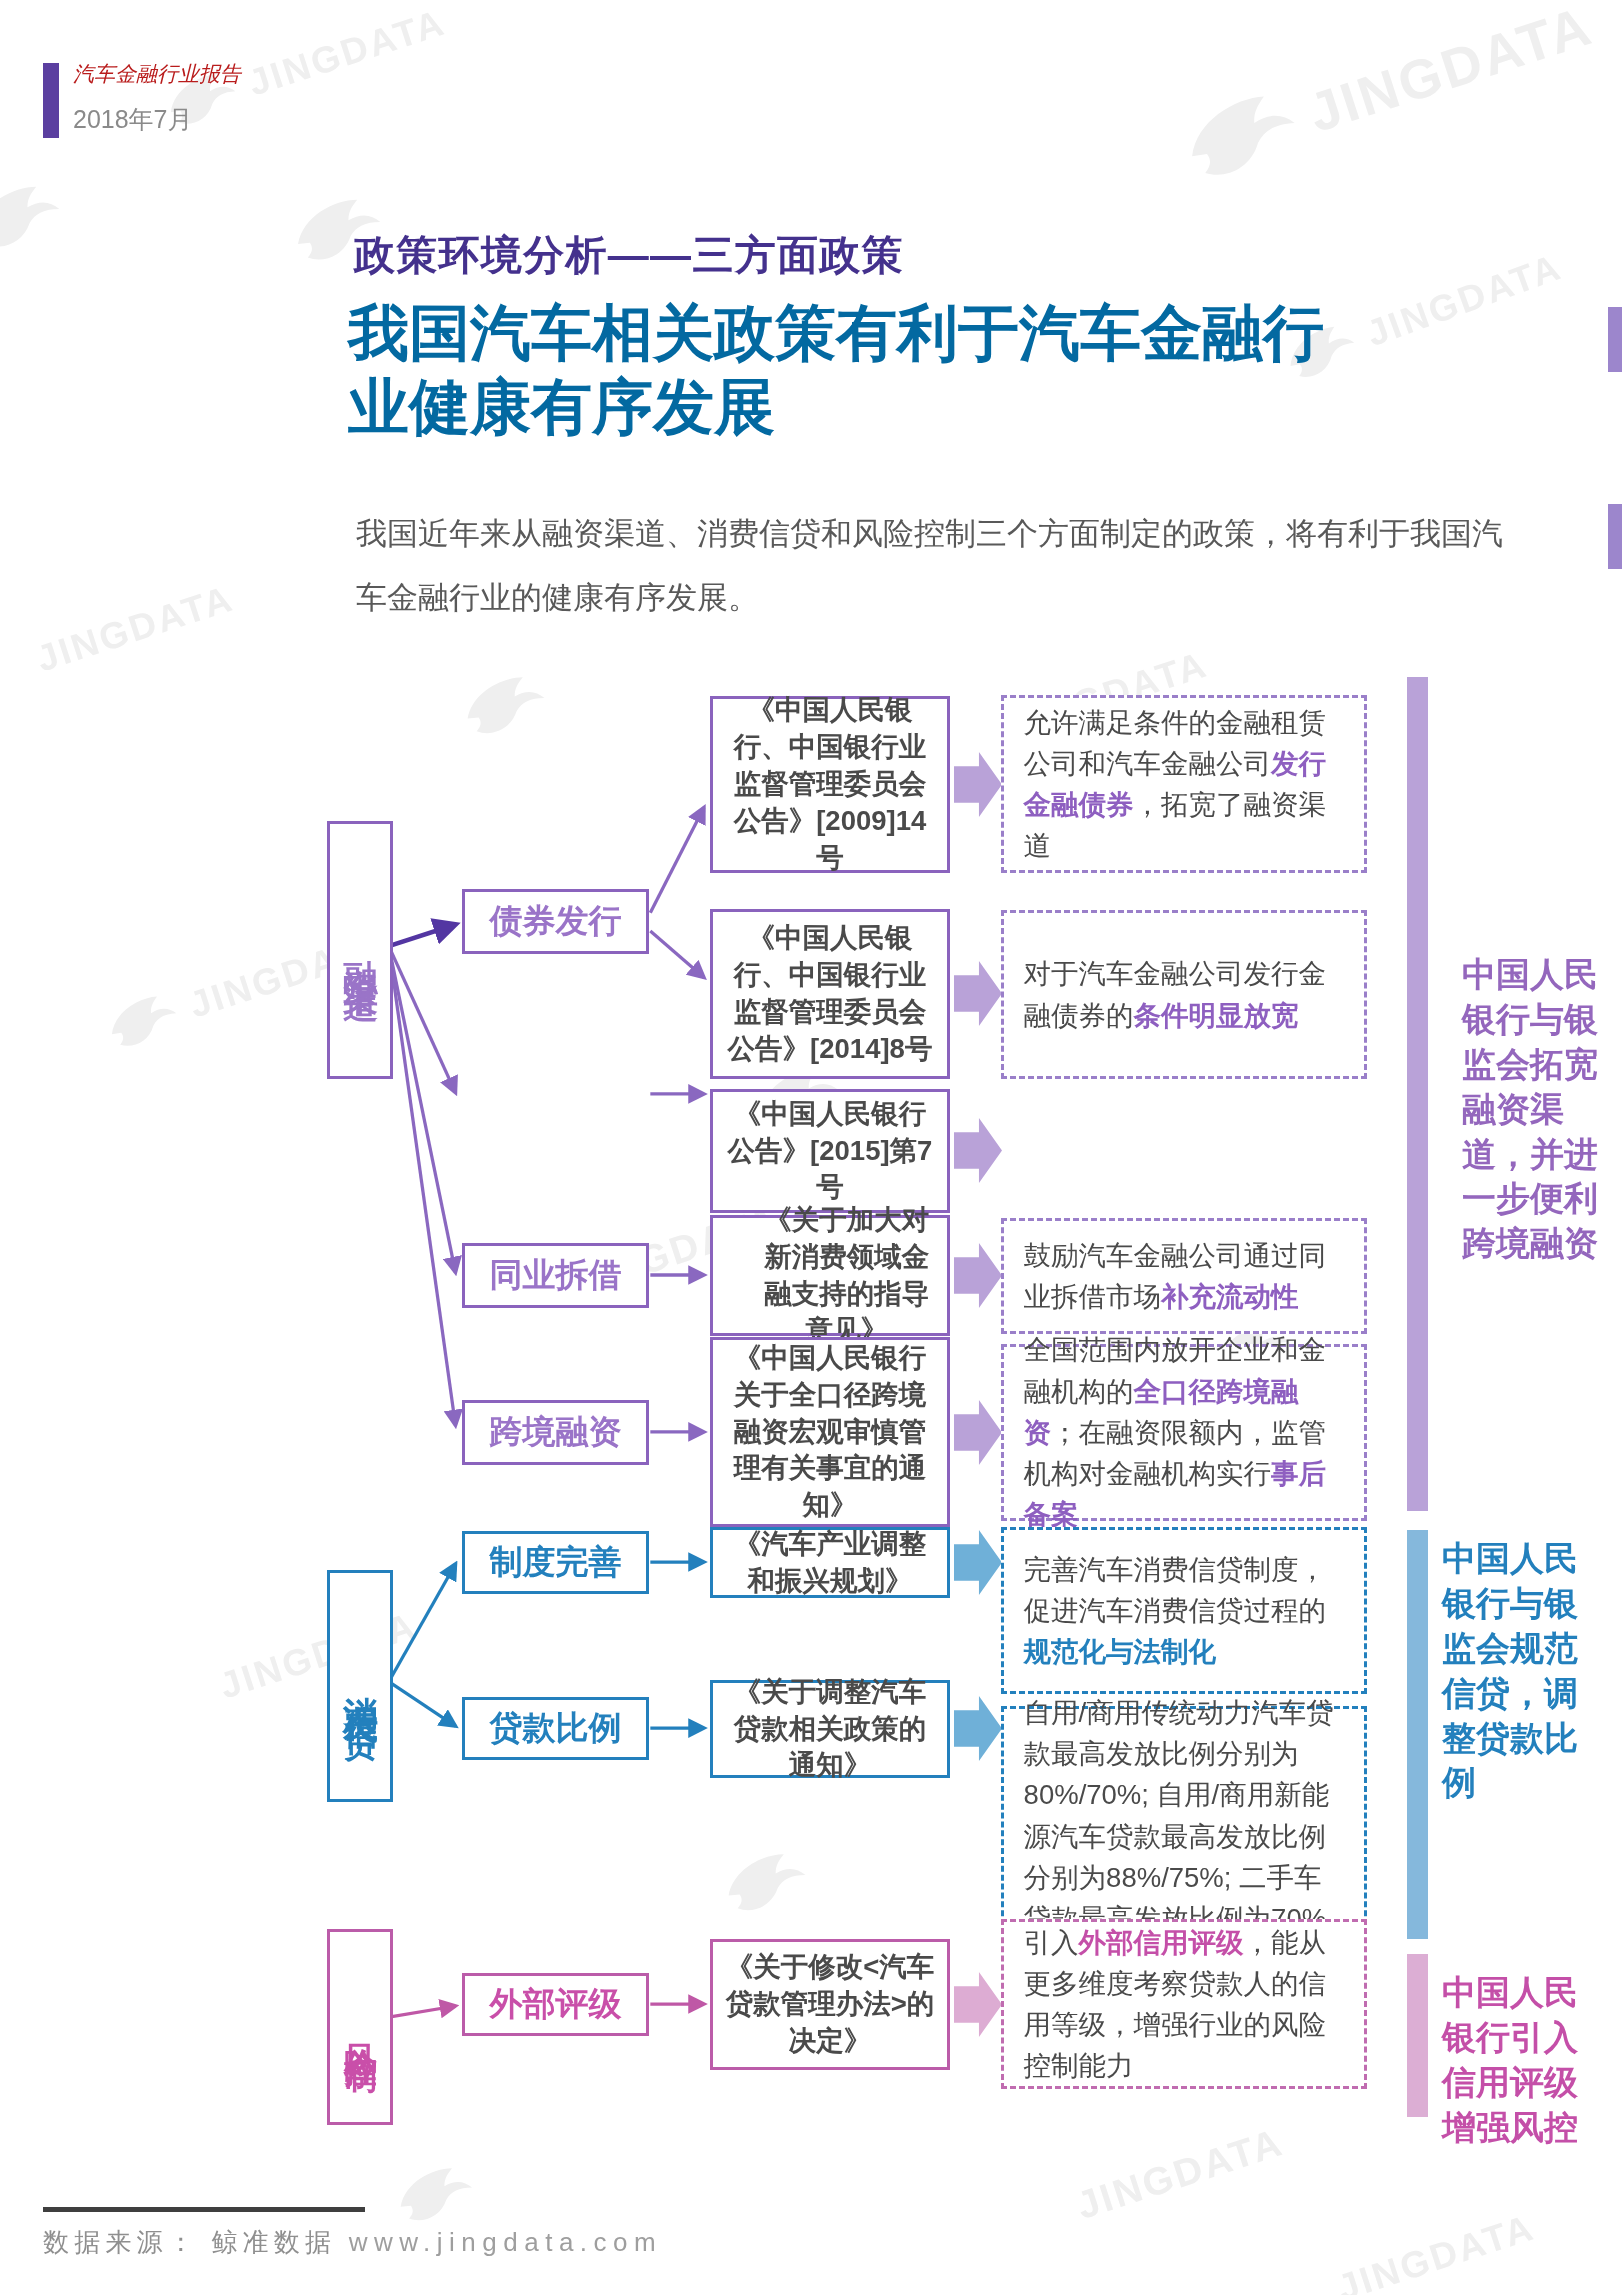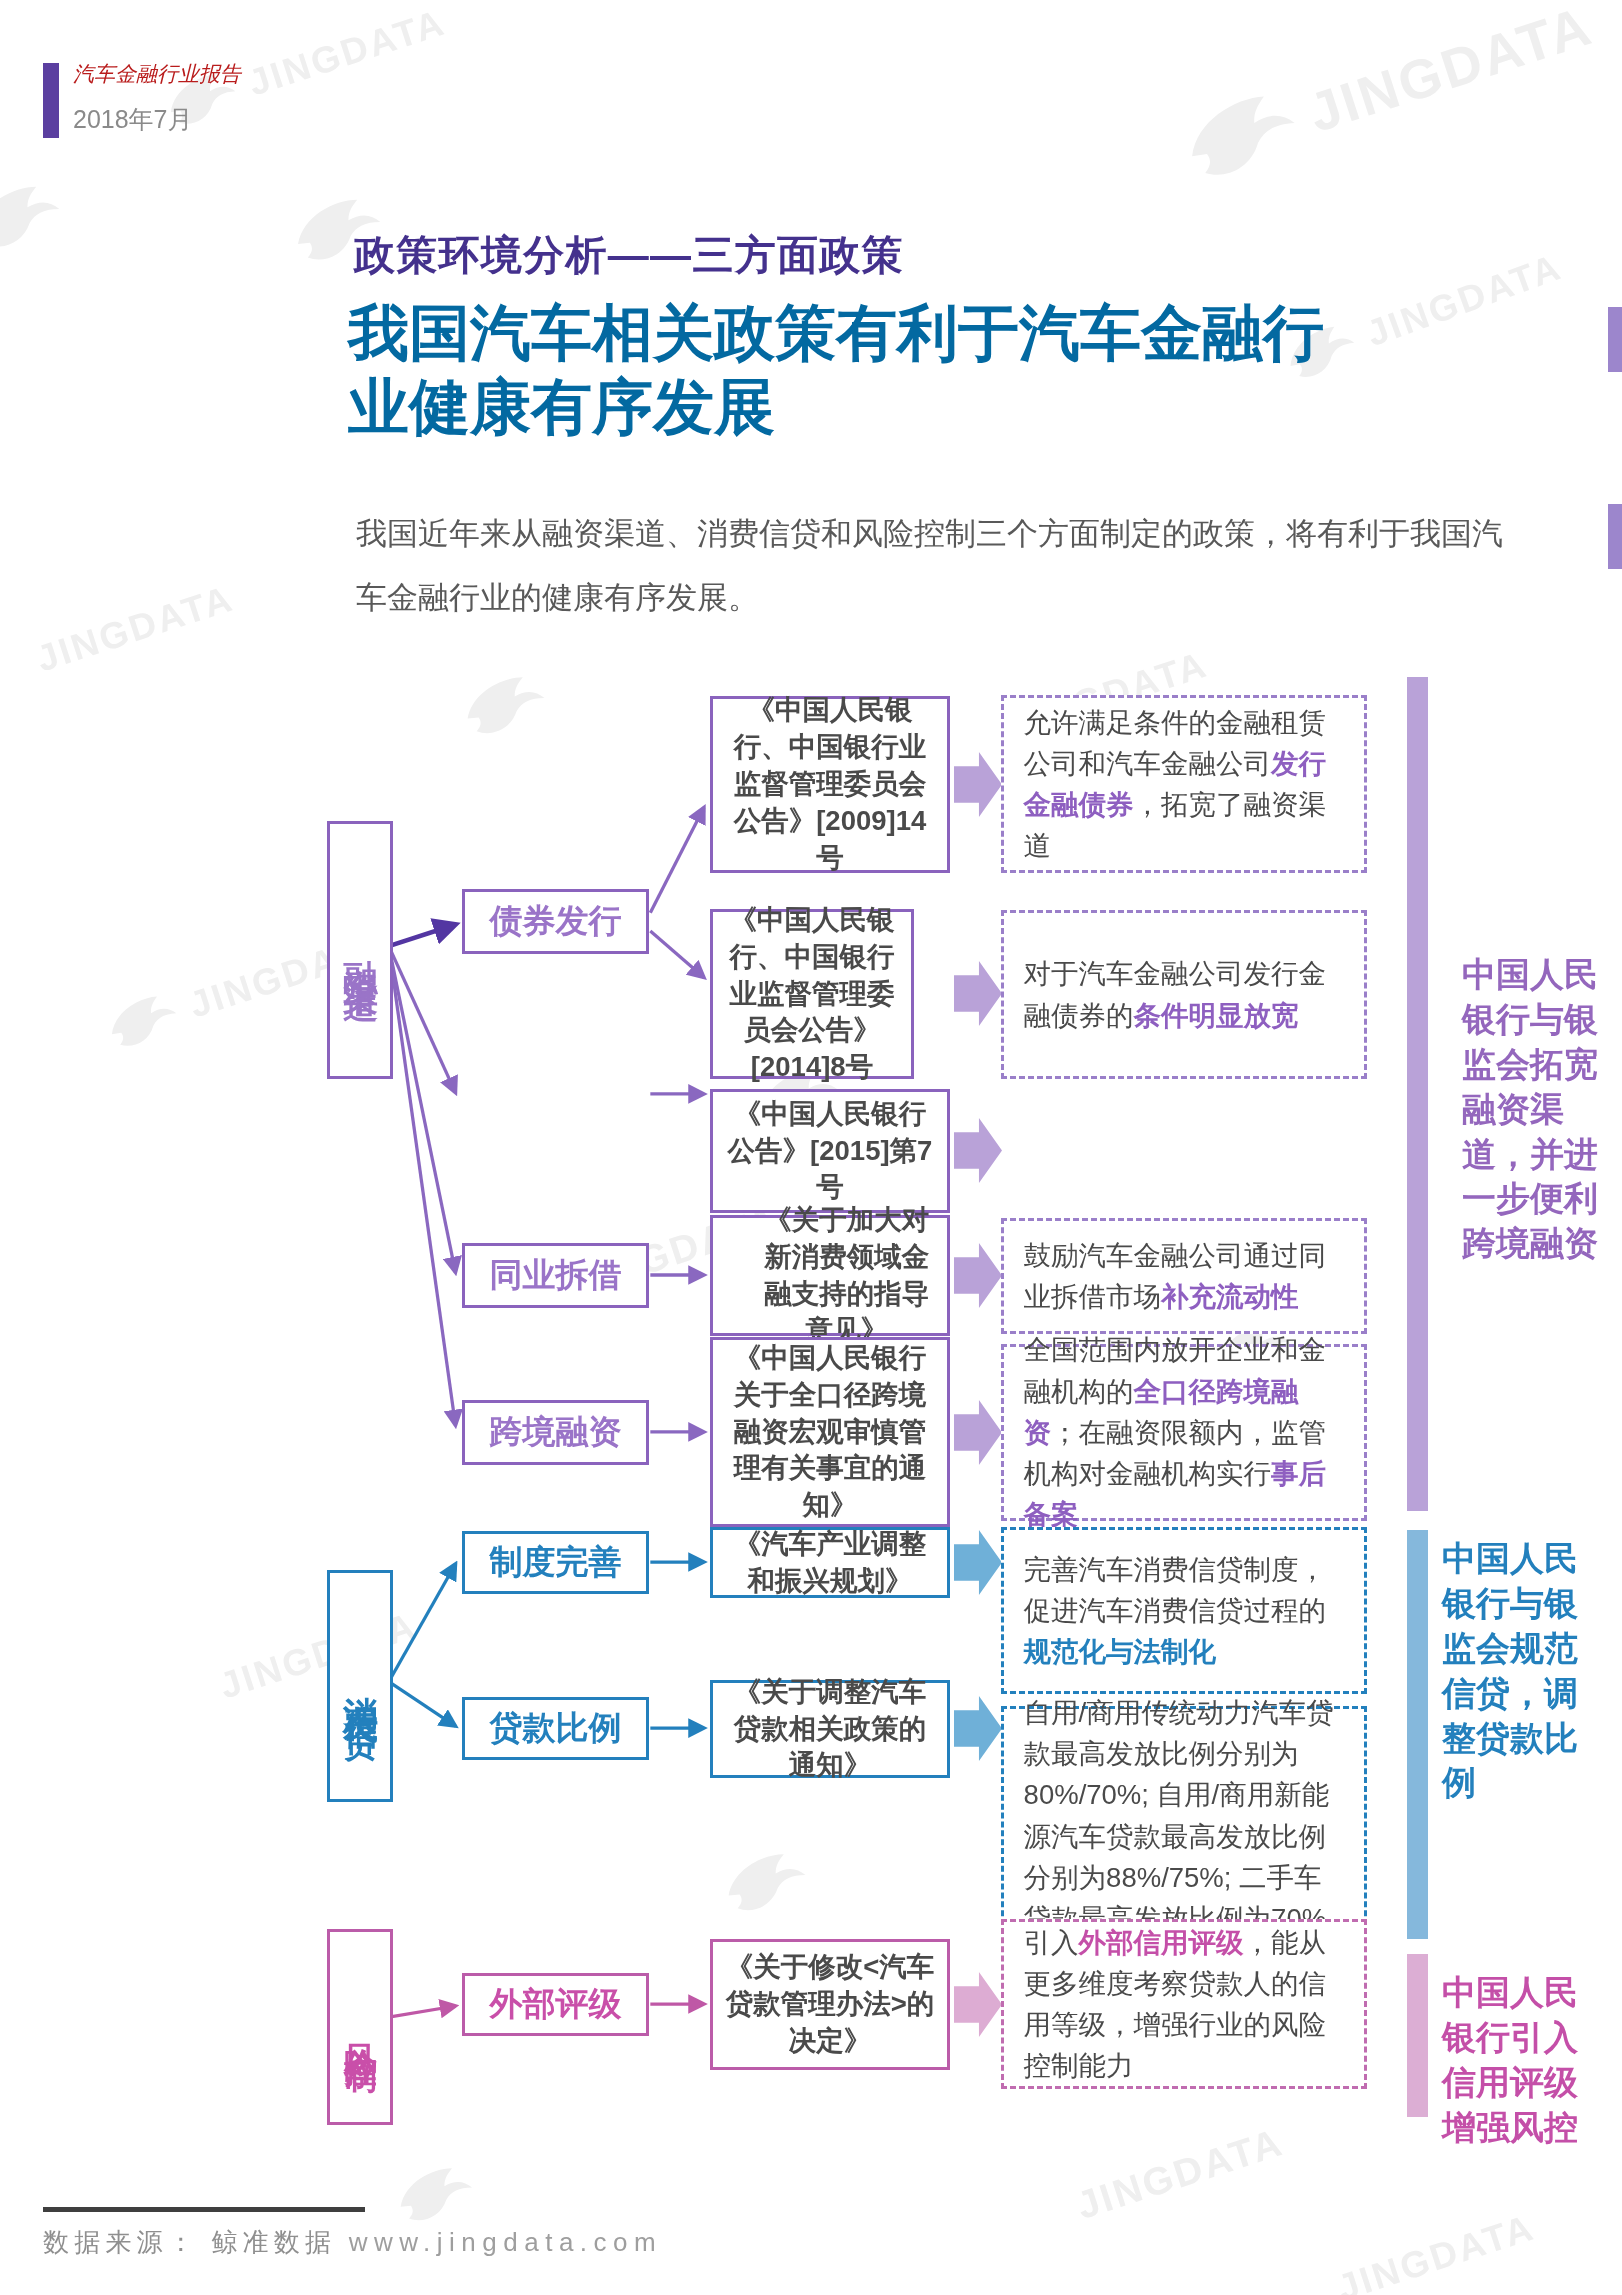--- a/index.html
+++ b/index.html
@@ -194,21 +194,21 @@
       <span>债券发行</span>
     </div>
   <div class="sub-box pu-border pu-text" style="left:462px;top:1243px;width:187px;height:65px;">
       <span>同业拆借</span>
     </div>
   <div class="sub-box pu-border pu-text" style="left:462px;top:1400px;width:187px;height:65px;">
       <span>跨境融资</span>
     </div>
 
   <div class="policy-box pu-border" style="left:710px;top:696px;width:240px;height:177px;">《中国人民银行、中国银行业监督管理委员会公告》[2009]14号</div>
-  <div class="policy-box pu-border" style="left:710px;top:909px;width:204px;height:170px;">《中国人民银行、中国银行业监督管理委员会公告》[2014]8号</div>
+  <div class="policy-box pu-border" style="left:710px;top:909px;width:240px;height:170px;">《中国人民银行、中国银行业监督管理委员会公告》[2014]8号</div>
   <div class="policy-box pu-border" style="left:710px;top:1089px;width:240px;height:124px;">《中国人民银行公告》[2015]第7号</div>
   <div class="policy-box pu-border" style="left:710px;top:1215px;width:240px;height:121px;padding-left:44px;">《关于加大对新消费领域金融支持的指导意见》</div>
   <div class="policy-box pu-border" style="left:710px;top:1337px;width:240px;height:190px;">《中国人民银行关于全口径跨境融资宏观审慎管理有关事宜的通知》</div>
 
   <div class="chevron" style="left:954px;top:752px;background:#b9a2d8;"></div>
   <div class="chevron" style="left:954px;top:961px;background:#b9a2d8;"></div>
   <div class="chevron" style="left:954px;top:1118px;background:#b9a2d8;"></div>
   <div class="chevron" style="left:954px;top:1243px;background:#b9a2d8;"></div>
   <div class="chevron" style="left:954px;top:1400px;background:#b9a2d8;"></div>
 

